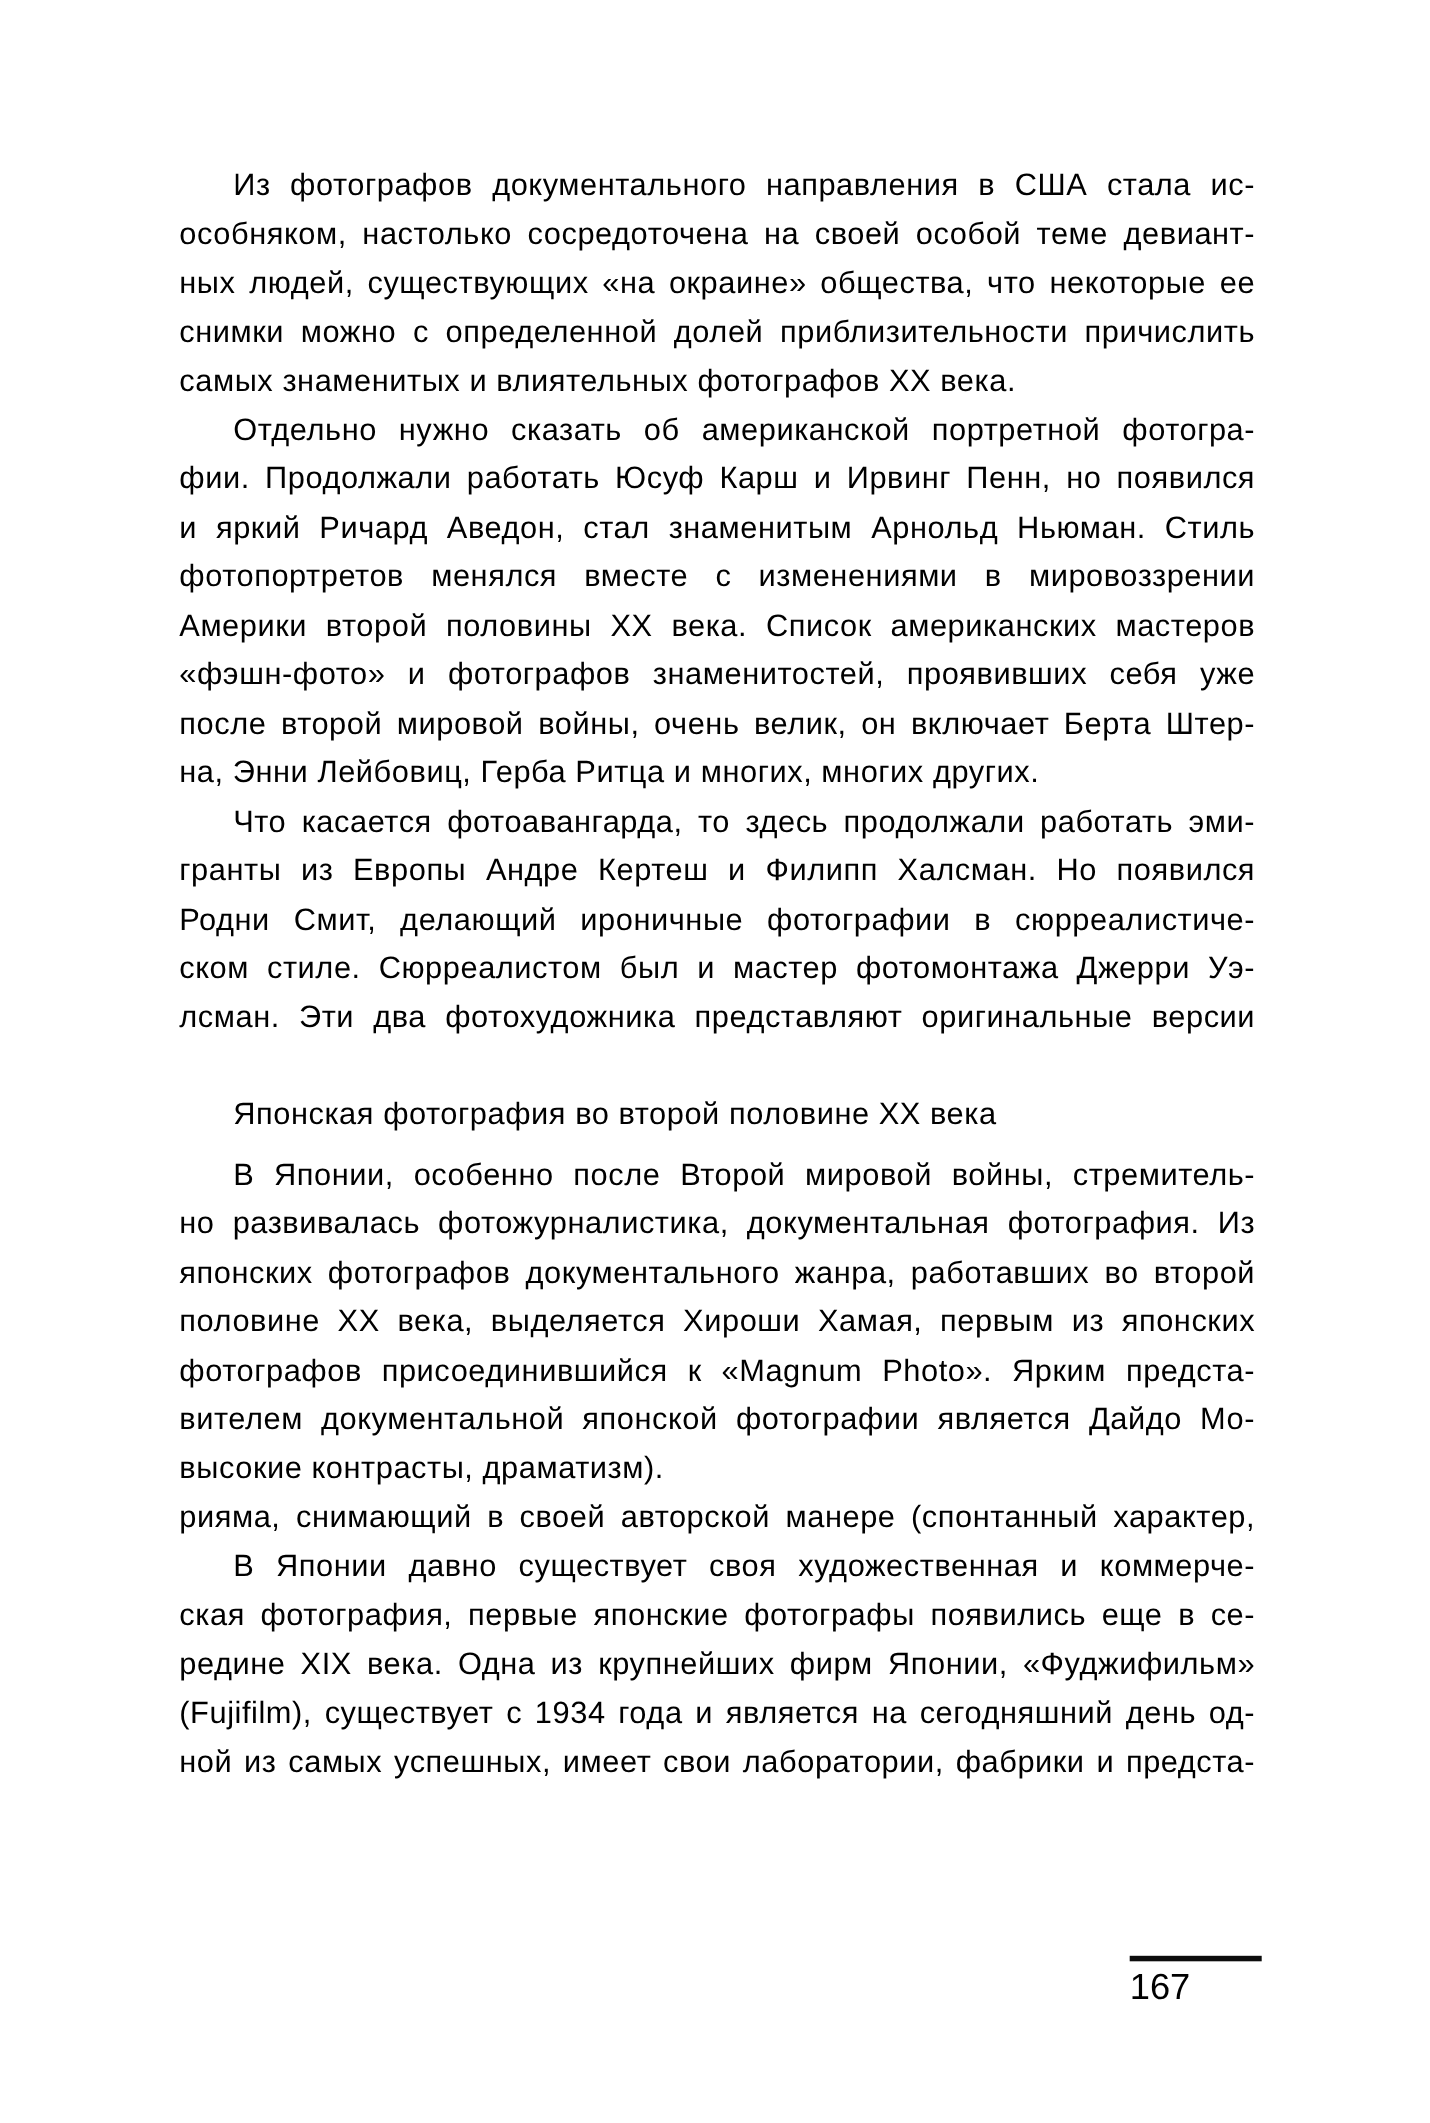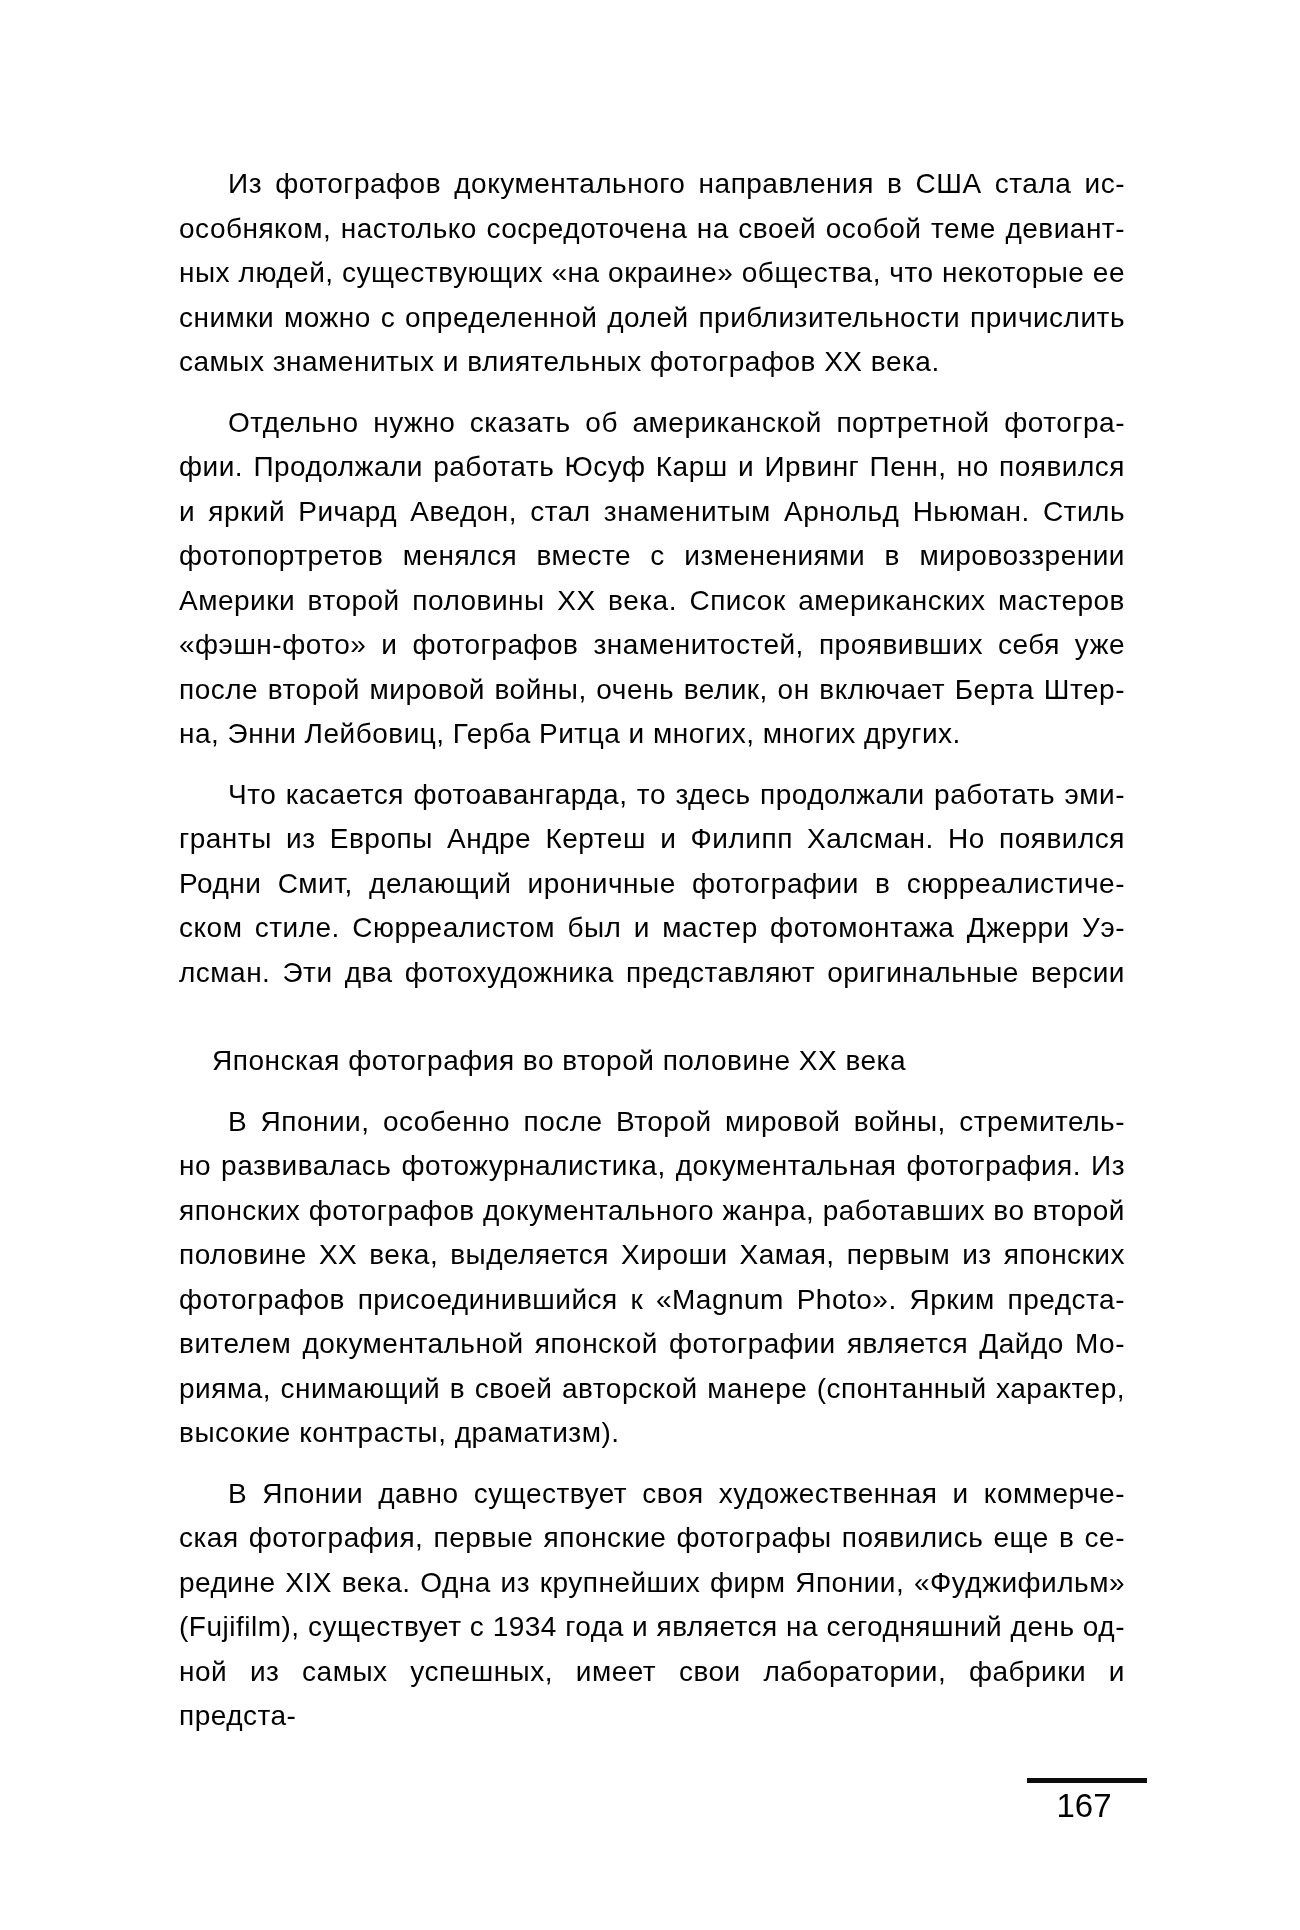--- a/index.html
+++ b/index.html
@@ -17,21 +17,21 @@
   }
   .text-block {
     position: absolute;
     left: 163px; top: 146px;
     width: 978px;
     font-size: 28px;
     line-height: 44.5px;
     letter-spacing: 0.5px;
     color: #000000;
   }
-  .para { margin: 16px; padding: 0; }
+  .para { margin: 0; padding: 0; }
   .ln {
     display: block;
     text-align: justify;
     text-align-last: justify;
     white-space: normal;
   }
   .ln.first { text-indent: 49px; }
   .ln.end {
     text-align: left;
     text-align-last: auto;
@@ -54,21 +54,21 @@
     height: 5px;
     background: #0d0d0d;
   }
   .page-number {
     position: absolute;
     top: 1786px;
     right: 153px;
     width: 120px;
     box-sizing: border-box;
     padding-right: 6px;
-    text-align: center;
+    text-align: left;
     font-size: 33px;
     line-height: 40px;
     color: #000000;
   }
 </style>
 </head>
 <body>
 
 <div class="page">
   <div class="text-block">
@@ -102,22 +102,22 @@
 
     <div class="heading">Японская фотография во второй половине XX века</div>
 
     <p class="para">
       <span class="ln first">В Японии, особенно после Второй мировой войны, стремитель-</span>
       <span class="ln">но развивалась фотожурналистика, документальная фотография. Из</span>
       <span class="ln">японских фотографов документального жанра, работавших во второй</span>
       <span class="ln">половине XX века, выделяется Хироши Хамая, первым из японских</span>
       <span class="ln">фотографов присоединившийся к «Magnum Photo». Ярким предста-</span>
       <span class="ln">вителем документальной японской фотографии является Дайдо Мо-</span>
+      <span class="ln end">высокие контрасты, драматизм).</span>
       <span class="ln">рияма, снимающий в своей авторской манере (спонтанный характер,</span>
-      <span class="ln end">высокие контрасты, драматизм).</span>
     </p>
 
     <p class="para">
       <span class="ln first">В Японии давно существует своя художественная и коммерче-</span>
       <span class="ln">ская фотография, первые японские фотографы появились еще в се-</span>
       <span class="ln">редине XIX века. Одна из крупнейших фирм Японии, «Фуджифильм»</span>
       <span class="ln">(Fujifilm), существует с 1934 года и является на сегодняшний день од-</span>
       <span class="ln">ной из самых успешных, имеет свои лаборатории, фабрики и предста-</span>
     </p>
 

